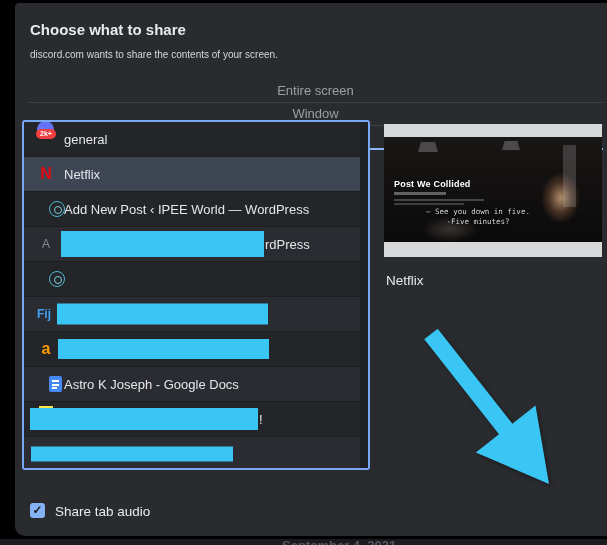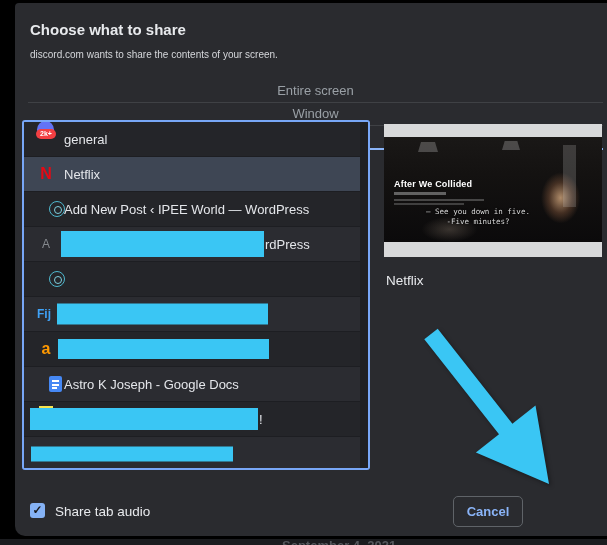--- a/index.html
+++ b/index.html
@@ -157,37 +157,36 @@
         <span class="rlabel"></span>
       </div>
     </div>
 
   <div class="thumb">
     <div class="thumb-top"></div>
     <div class="movie">
       <div class="lamp l1"></div>
       <div class="lamp l2"></div>
       <div class="doorframe"></div>
-      <div class="mtitle">After We Collided</div>
+      <div class="mtitle">Post We Collided</div>
       <div class="mmeta"></div>
       <div class="mdesc1"></div>
       <div class="mdesc2"></div>
       <div class="subs">
         <div>– See you down in five.</div>
         <div>-Five minutes?</div>
       </div>
     </div>
     <div class="thumb-bottom"></div>
   </div>
   <div class="preview-caption">Netflix</div>
 
   <svg class="arrow-svg" viewBox="0 0 150 176">
     <polygon points="28.7,12.7 103.4,107.7 126.5,89.5 140,168 66.9,136.5 90,118.3 15.3,23.3" fill="#3AC6F4"></polygon>
   </svg>
 
   <div class="checkbox">✓</div>
   <div class="audio-label">Share tab audio</div>
-  <button class="btn btn-cancel">Cancel</button>
 </div>
 
 <div class="page-behind">
   <div class="date">September 4, 2021</div>
 </div>
 
 </body></html>

